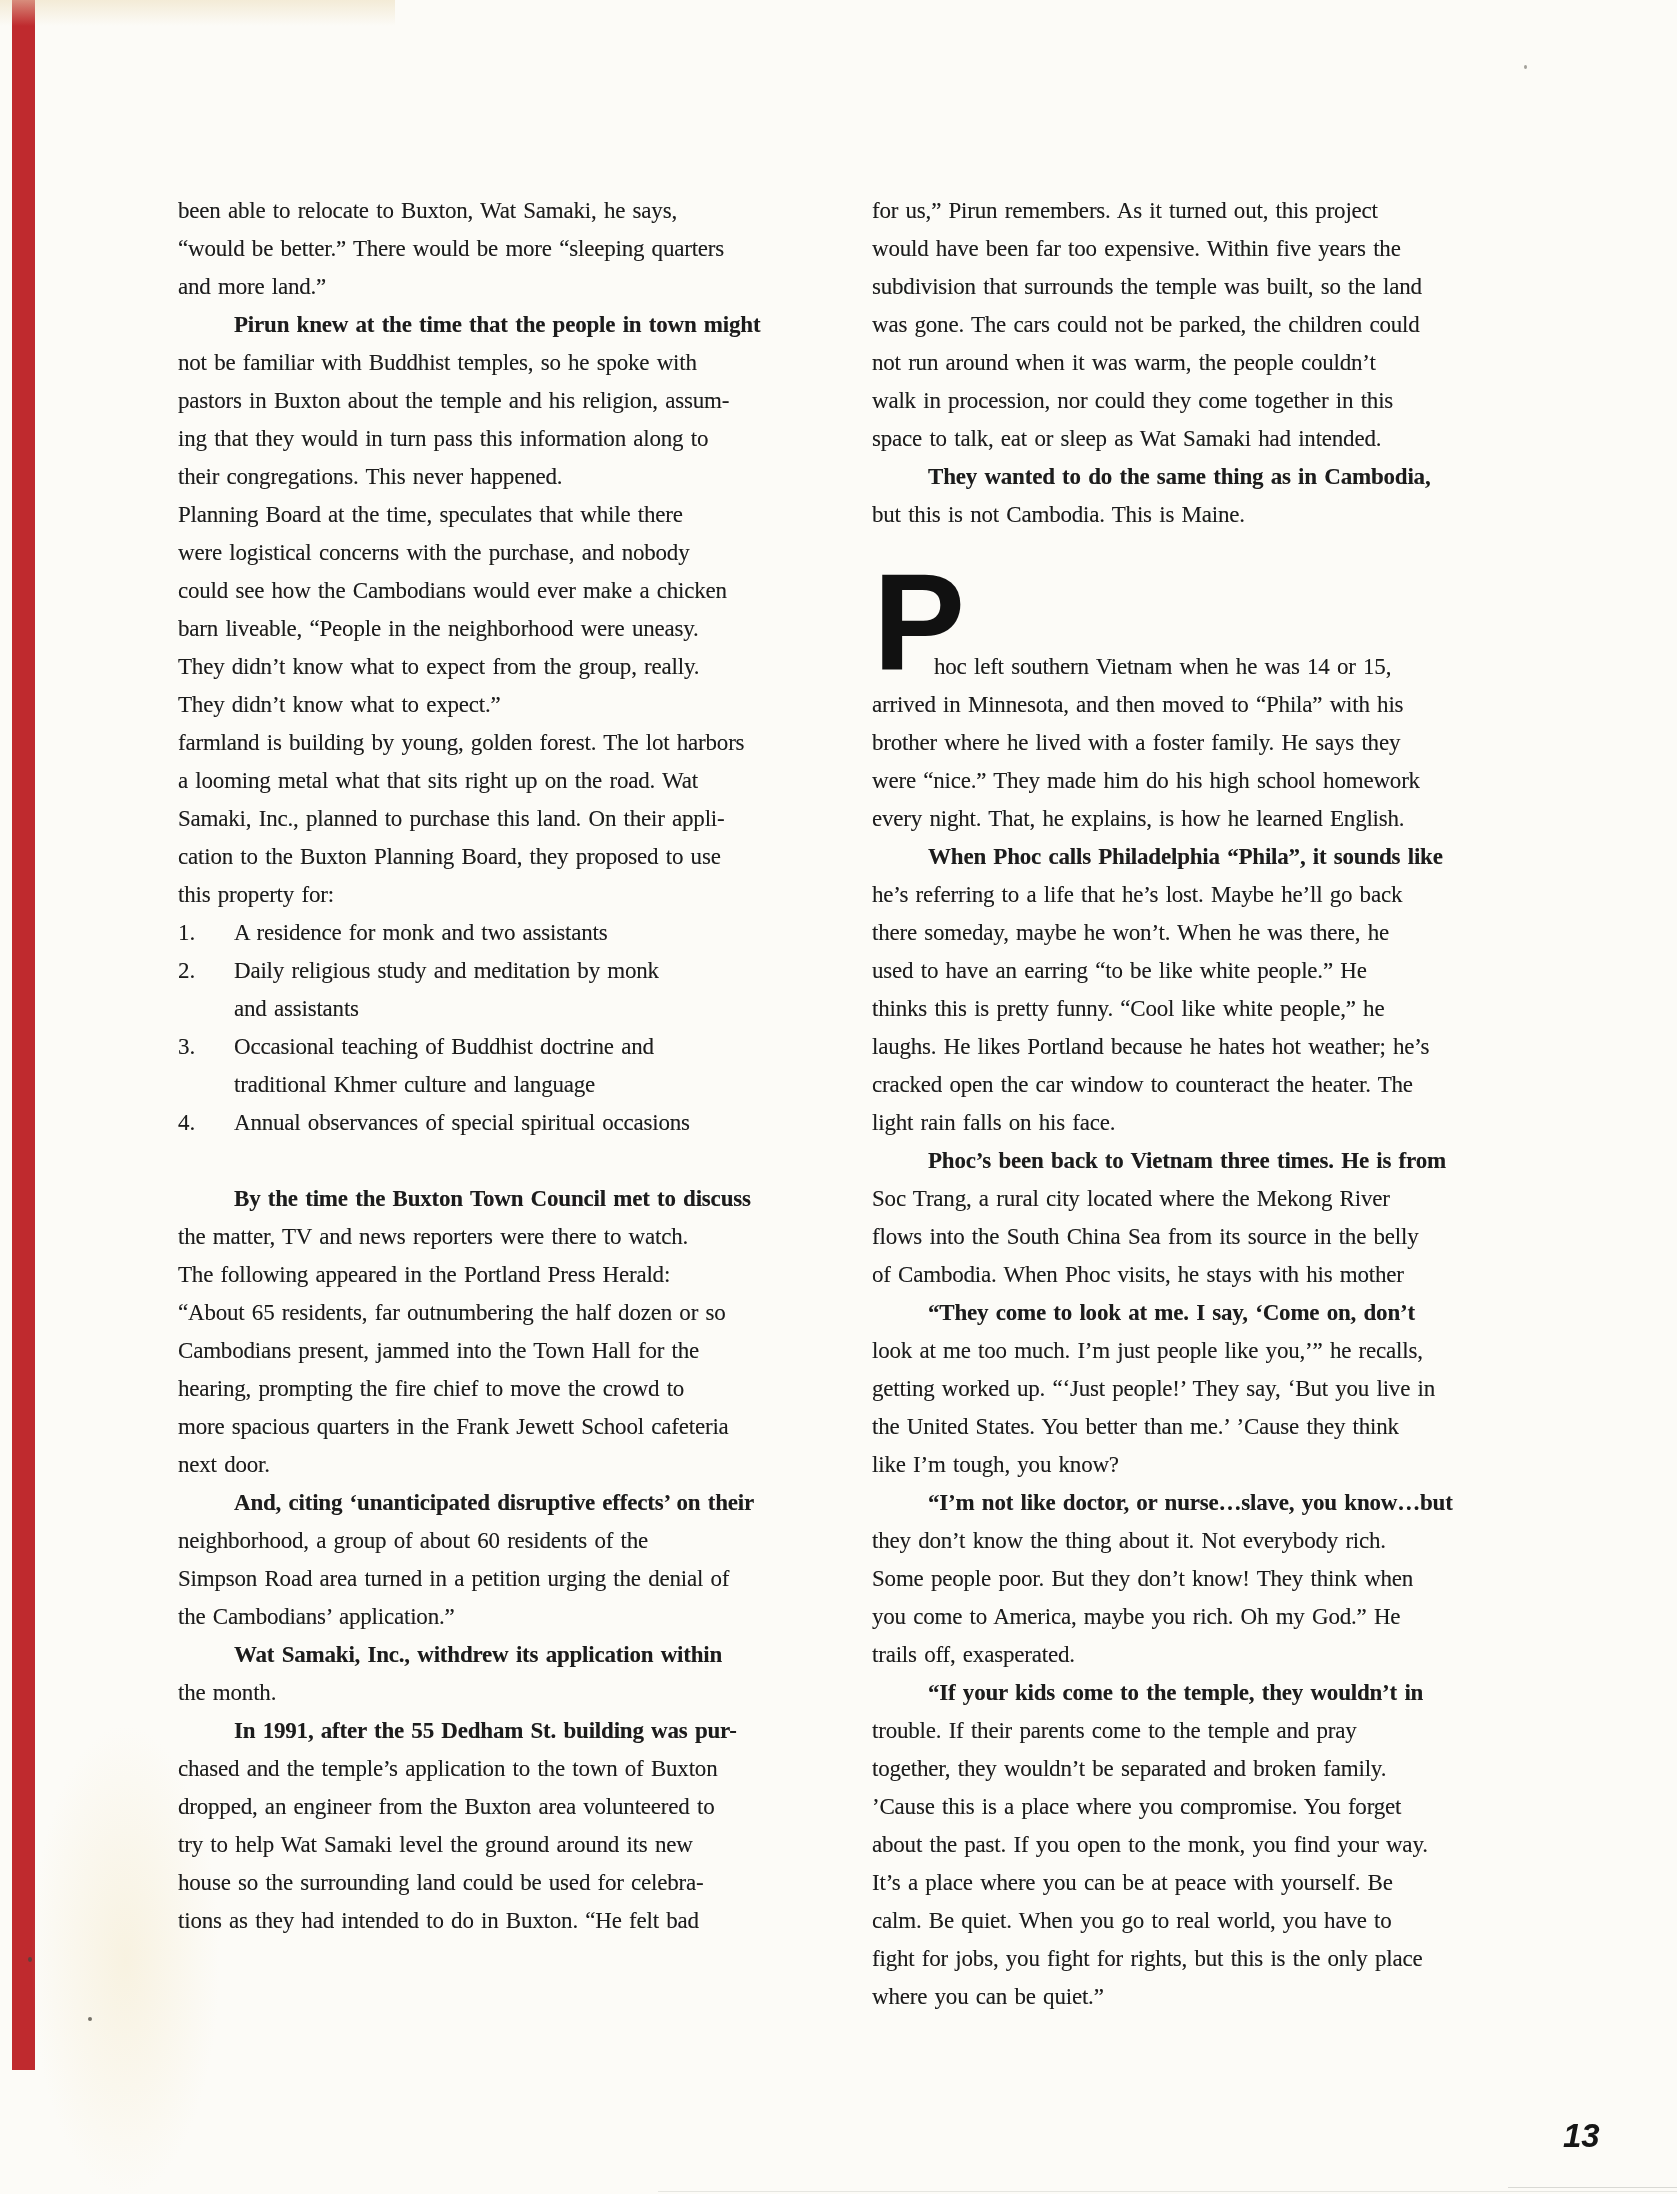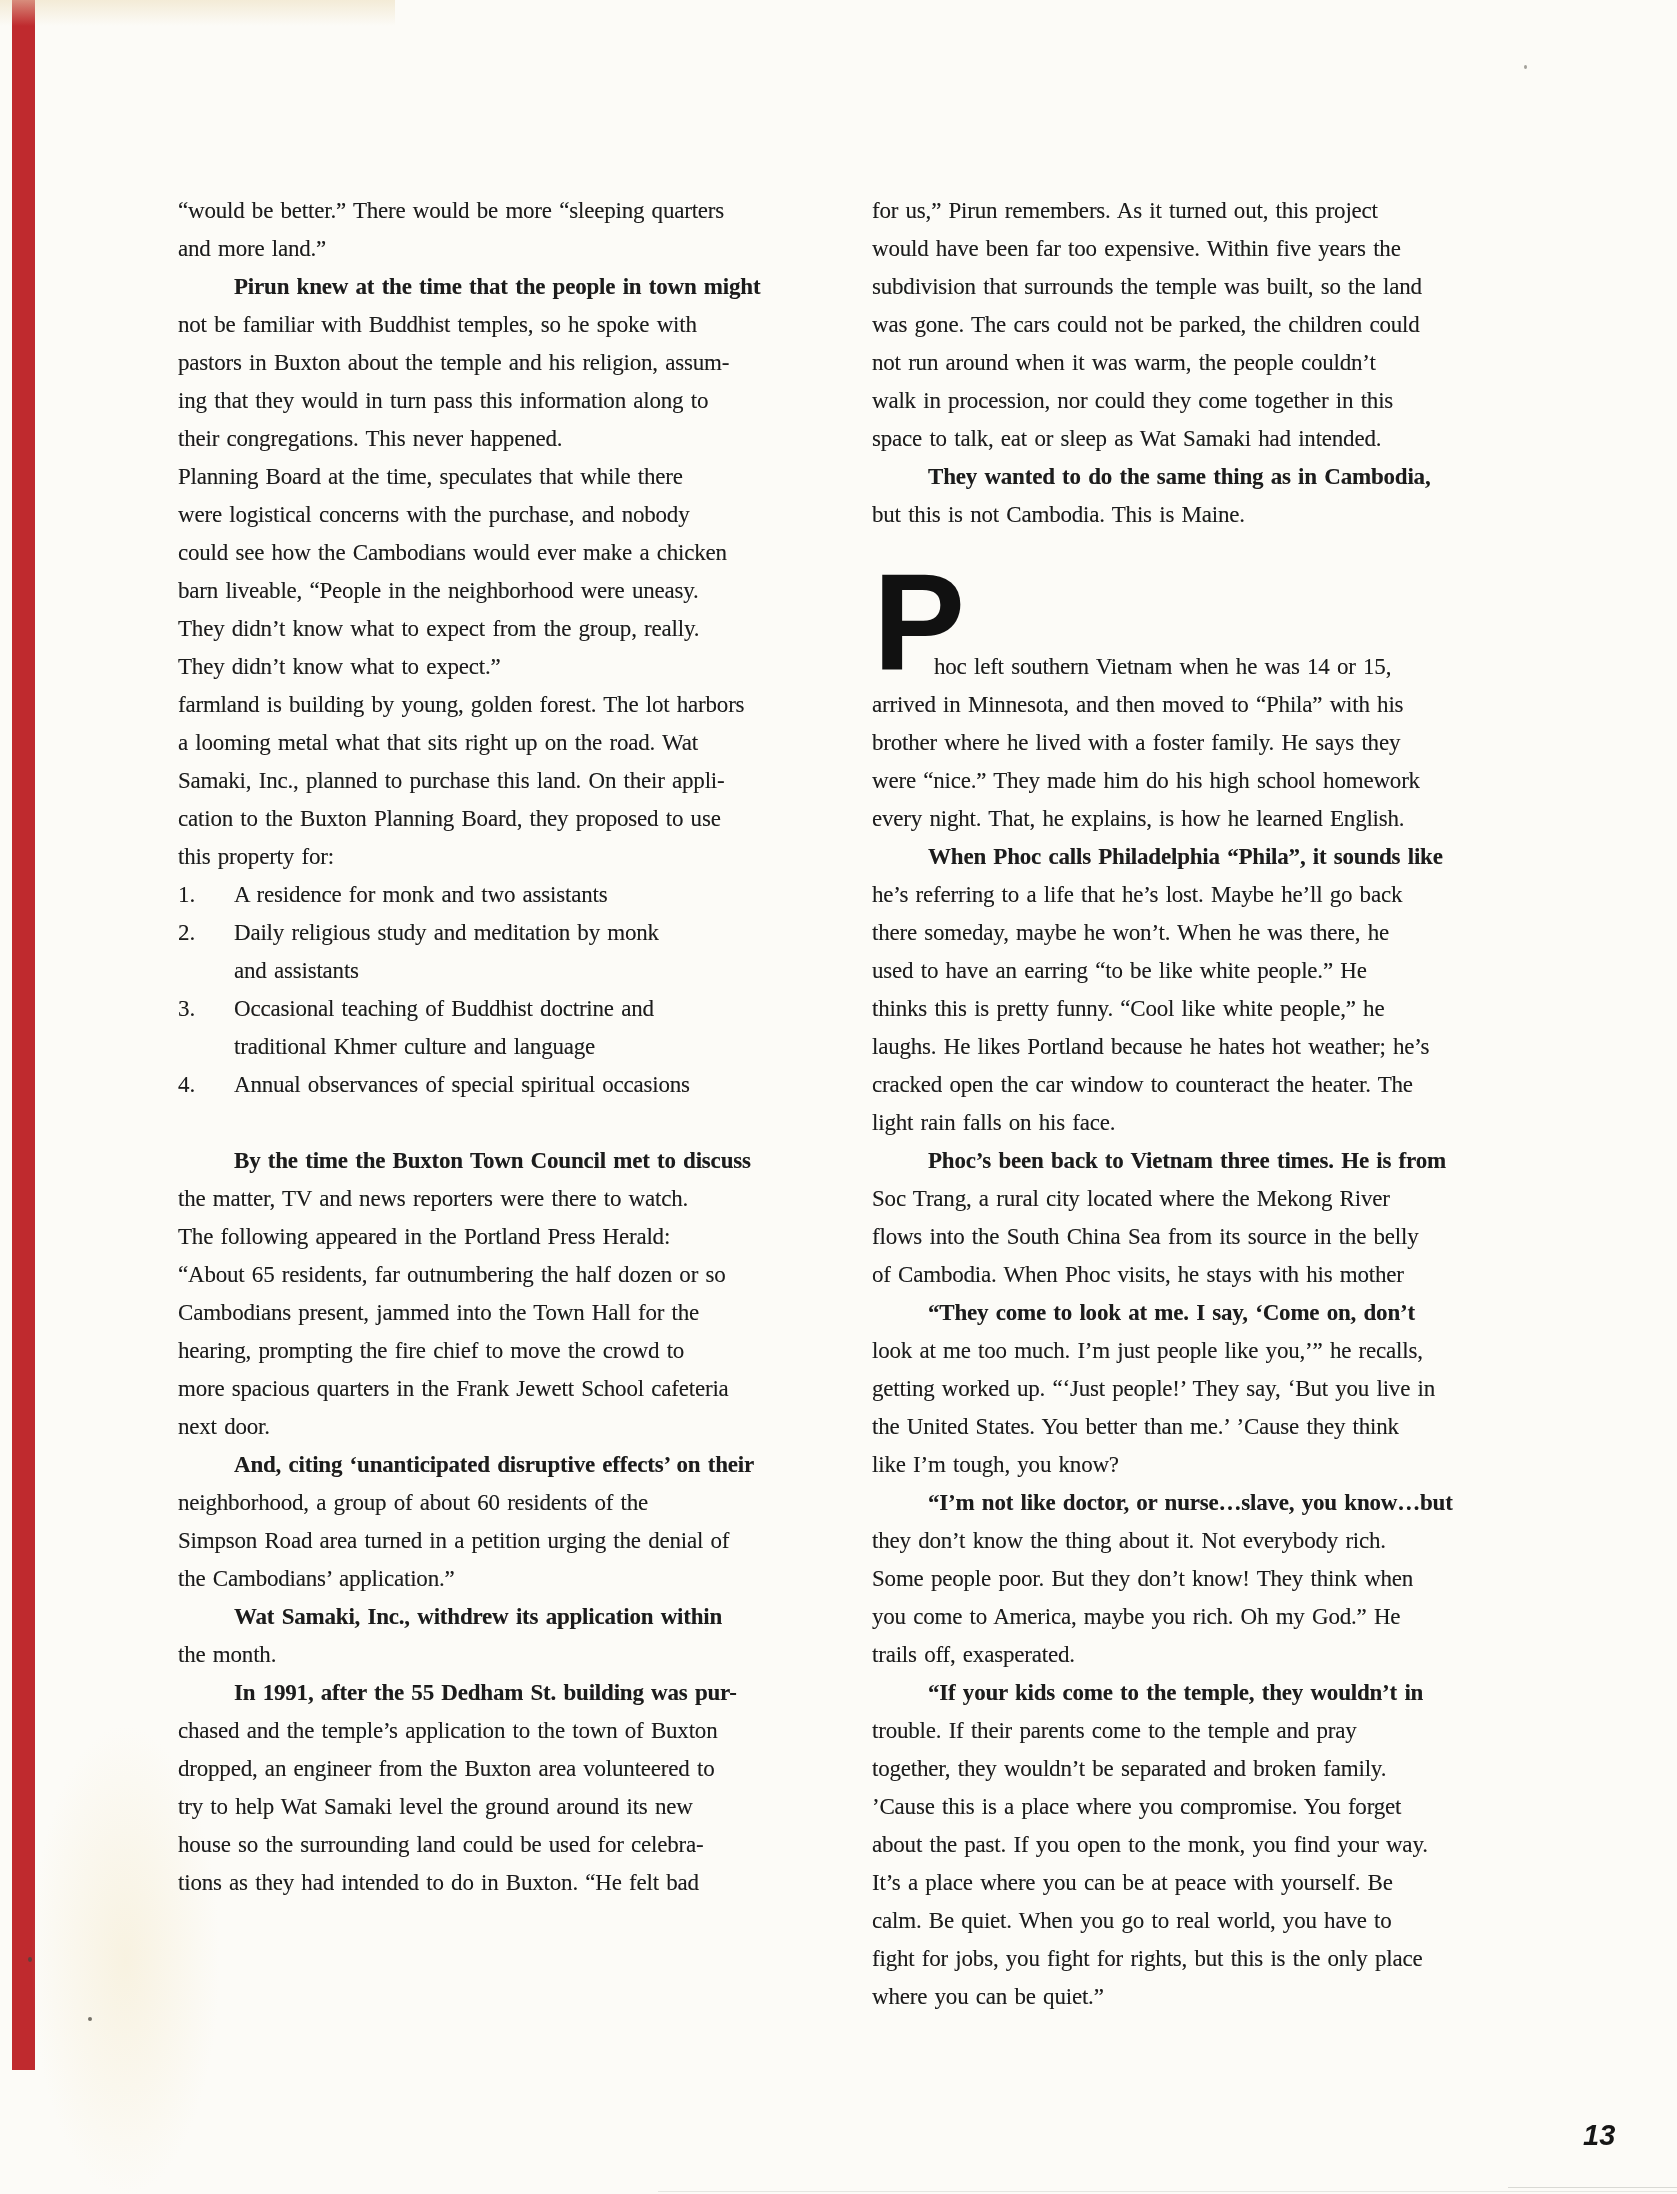--- a/index.html
+++ b/index.html
@@ -34,21 +34,21 @@
     font-family:"Liberation Sans","DejaVu Sans",sans-serif;
     font-weight:bold;
     font-size:138px;line-height:1;
     color:#111;letter-spacing:0;
     text-shadow:none;
   }
   .page-number{
     position:absolute;left:1563px;top:2121px;
     font-family:"Liberation Sans","DejaVu Sans",sans-serif;
     font-weight:bold;font-style:italic;
-    font-size:29px;line-height:29px;color:#161616;margin-left:20px;
+    font-size:33px;line-height:29px;color:#161616;
   }
   .smudge{
     position:absolute;left:31px;top:1725px;width:189px;height:470px;
     background:radial-gradient(closest-side,rgba(245,236,210,0.6),rgba(245,236,210,0));
     pointer-events:none;
   }
   .smudge2{
     position:absolute;left:0px;top:0px;width:395px;height:26px;
     background:linear-gradient(180deg,rgba(236,222,188,0.55),rgba(236,222,188,0));
     pointer-events:none;
@@ -70,20 +70,21 @@
 <body>
 
 <div class="page" style="background: rgb(252, 251, 247);">
 
   <div class="accent-bar" style="background: rgb(191, 42, 46);"></div>
 
   <div class="smudge"></div>
   <div class="smudge2"></div>
 
   <div class="col col-left" id="col-left" style="color: rgb(28, 28, 28);">
+      <div class="line l">been able to relocate to Buxton, Wat Samaki, he says,</div>
       <div class="line l">“would be better.” There would be more “sleeping quarters</div>
       <div class="line l">and more land.”</div>
       <div class="line p1">Pirun knew at the time that the people in town might</div>
       <div class="line l">not be familiar with Buddhist temples, so he spoke with</div>
       <div class="line l">pastors in Buxton about the temple and his religion, assum-</div>
       <div class="line l">ing that they would in turn pass this information along to</div>
       <div class="line l">their congregations. This never happened.</div>
       <div class="line l">Planning Board at the time, speculates that while there</div>
       <div class="line l">were logistical concerns with the purchase, and nobody</div>
       <div class="line l">could see how the Cambodians would ever make a chicken</div>

